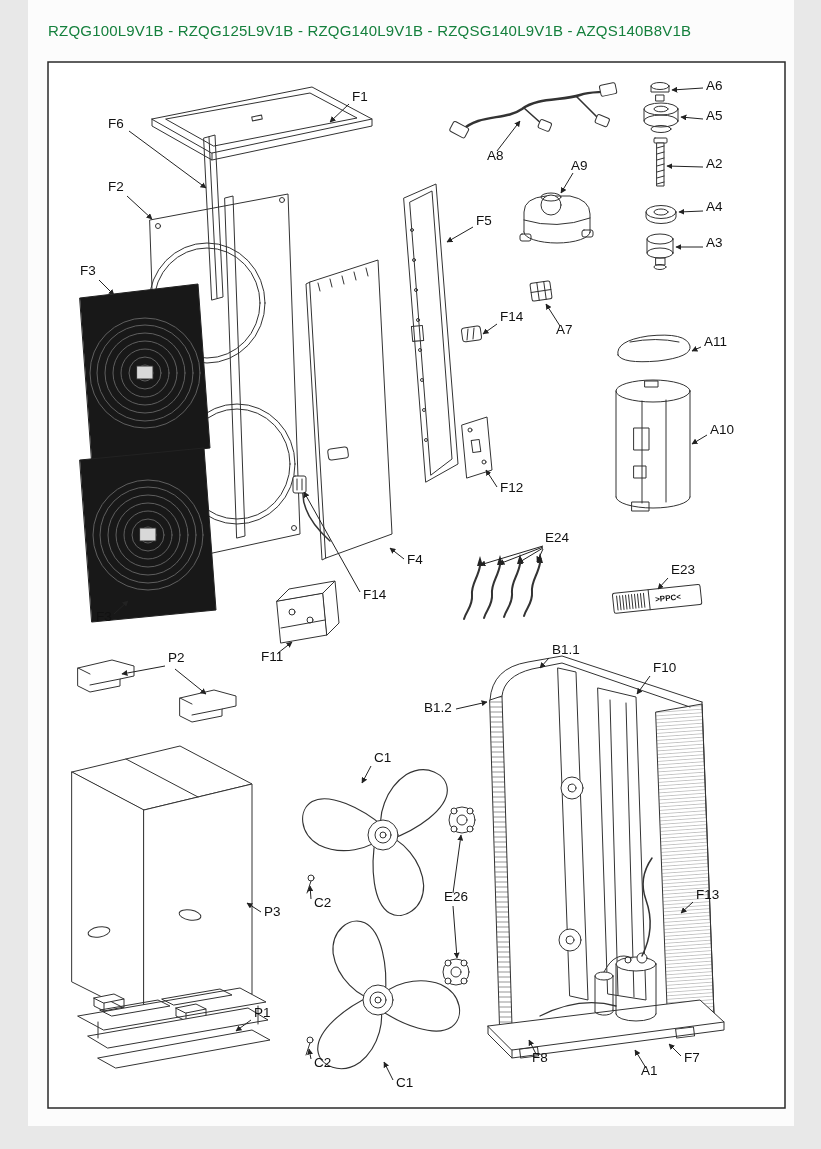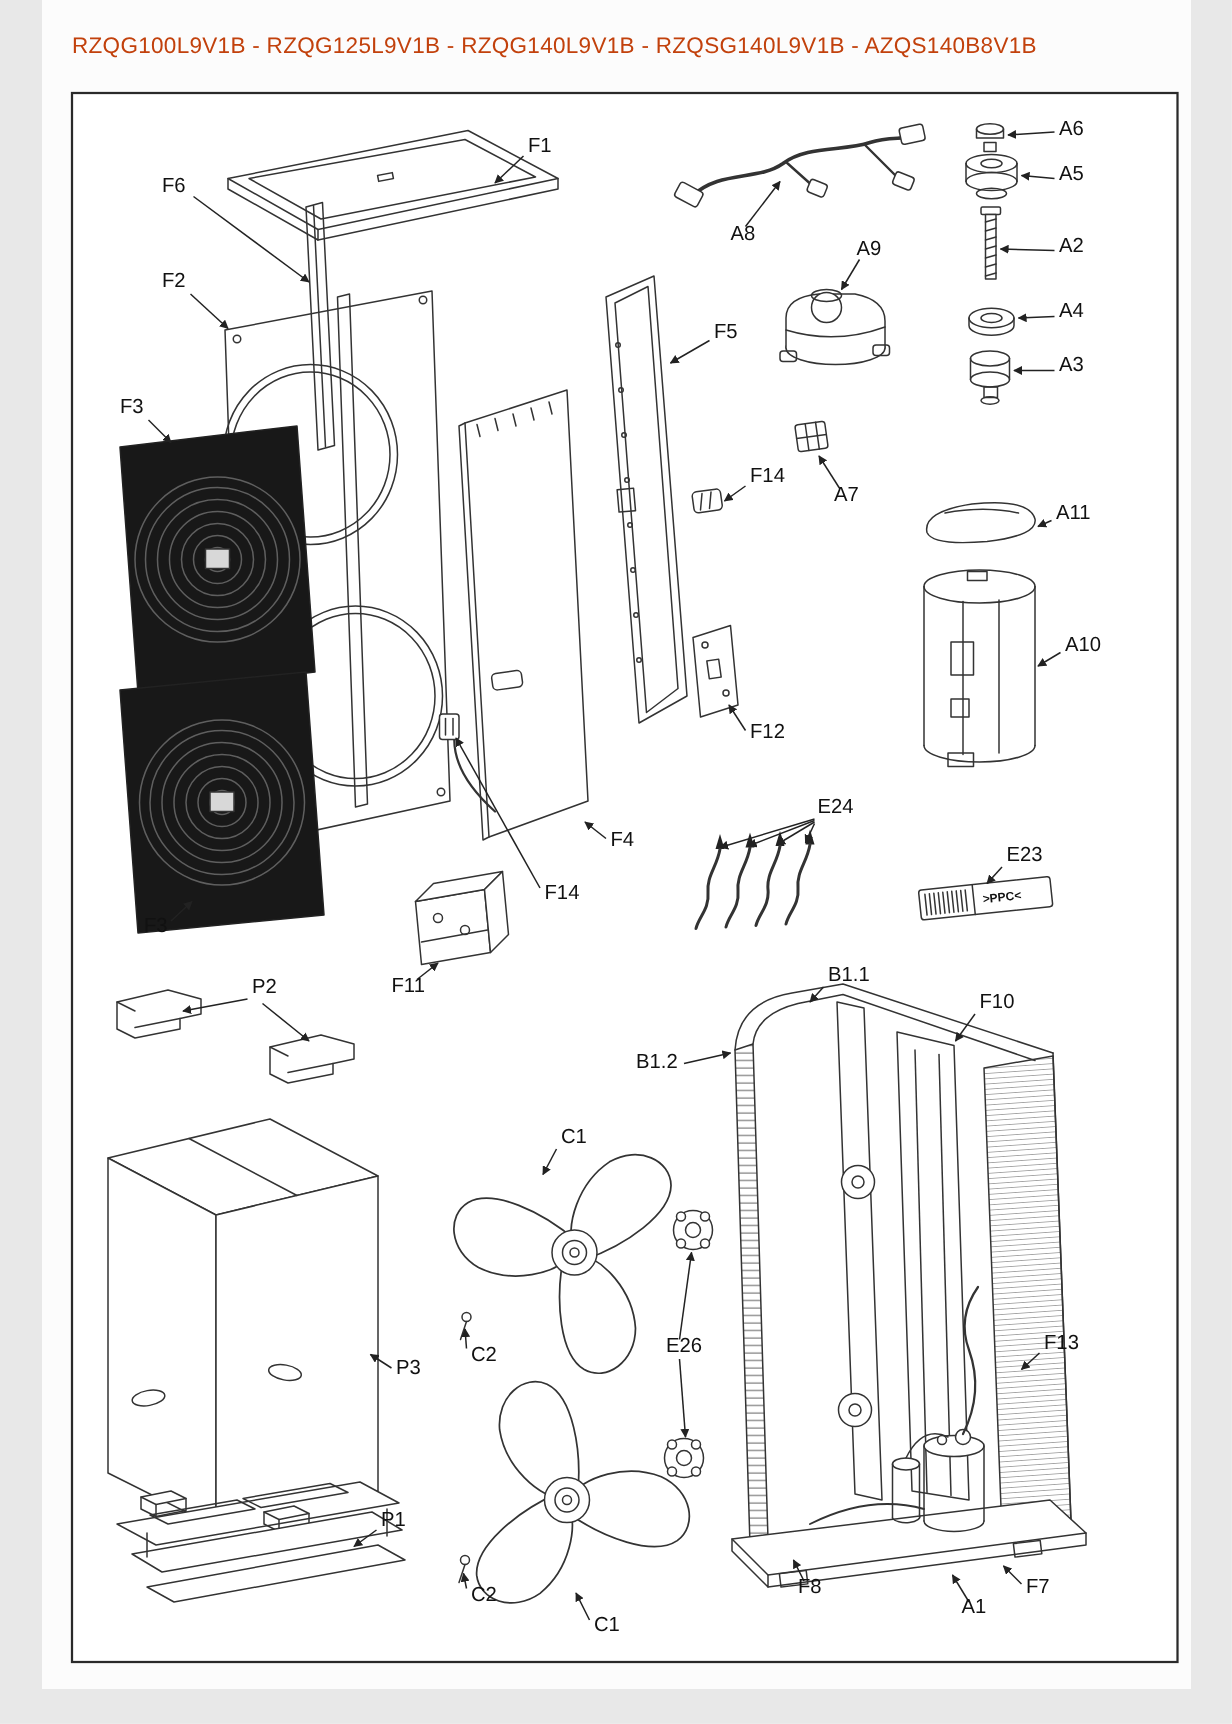--- a/index.html
+++ b/index.html
@@ -1,18 +1,18 @@
 <!DOCTYPE html>
 <html><head>
 <meta charset="utf-8">
 <style>
   html,body{margin:0;padding:0;background:#e8e8e8;font-family:"Liberation Sans",sans-serif;}
   .canvas{position:relative;width:821px;height:1149px;background:#e8e8e8;overflow:hidden;}
   .sheet{position:absolute;left:28px;top:0;width:766px;height:1126px;background:#fcfcfc;}
-  .title{position:absolute;left:48px;top:22px;width:720px;font-size:15px;color:#c2410c;letter-spacing:.2px;}
+  .title{position:absolute;left:48px;top:22px;width:720px;font-size:15px;color:#15803d;letter-spacing:.2px;}
   #diagram-svg{position:absolute;left:0;top:0;}
   #diagram-svg text.lbl{font-family:"Liberation Sans",sans-serif;font-size:13.5px;fill:#111;}
   #diagram-svg text.tiny{font-family:"Liberation Sans",sans-serif;font-size:8px;fill:#111;font-weight:bold;}
 </style>
 </head>
 <body>
 
 <div class="canvas">
   <div class="sheet"></div>
   <div class="title">RZQG100L9V1B - RZQG125L9V1B - RZQG140L9V1B - RZQSG140L9V1B - AZQS140B8V1B</div>

